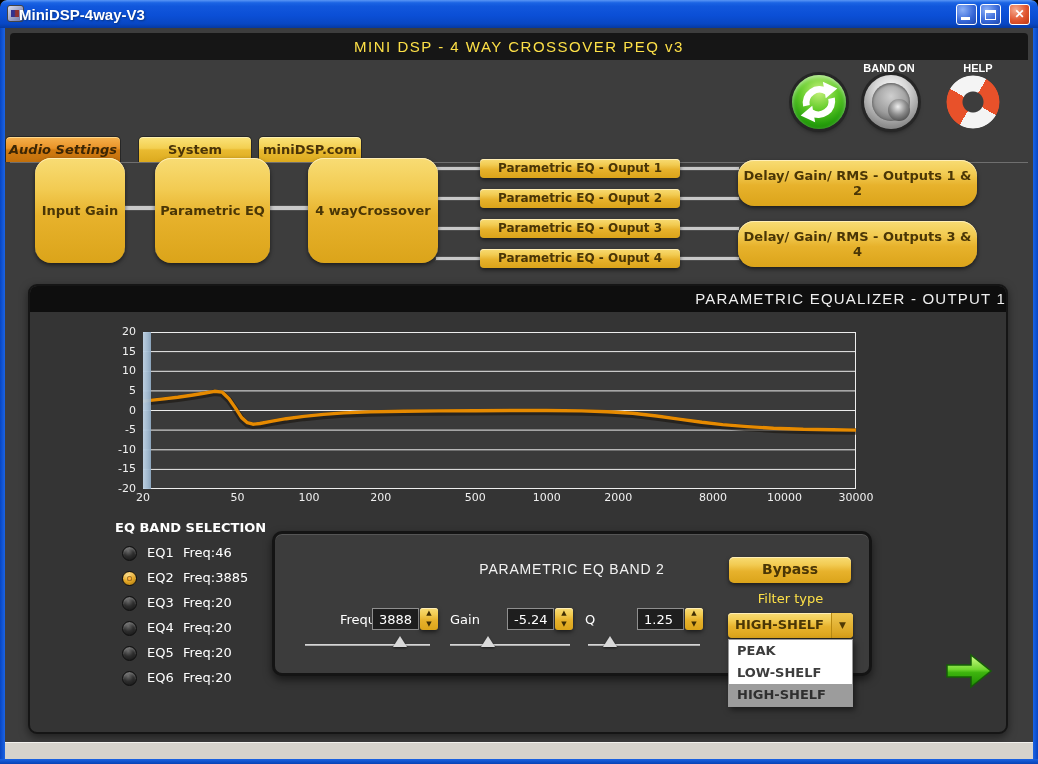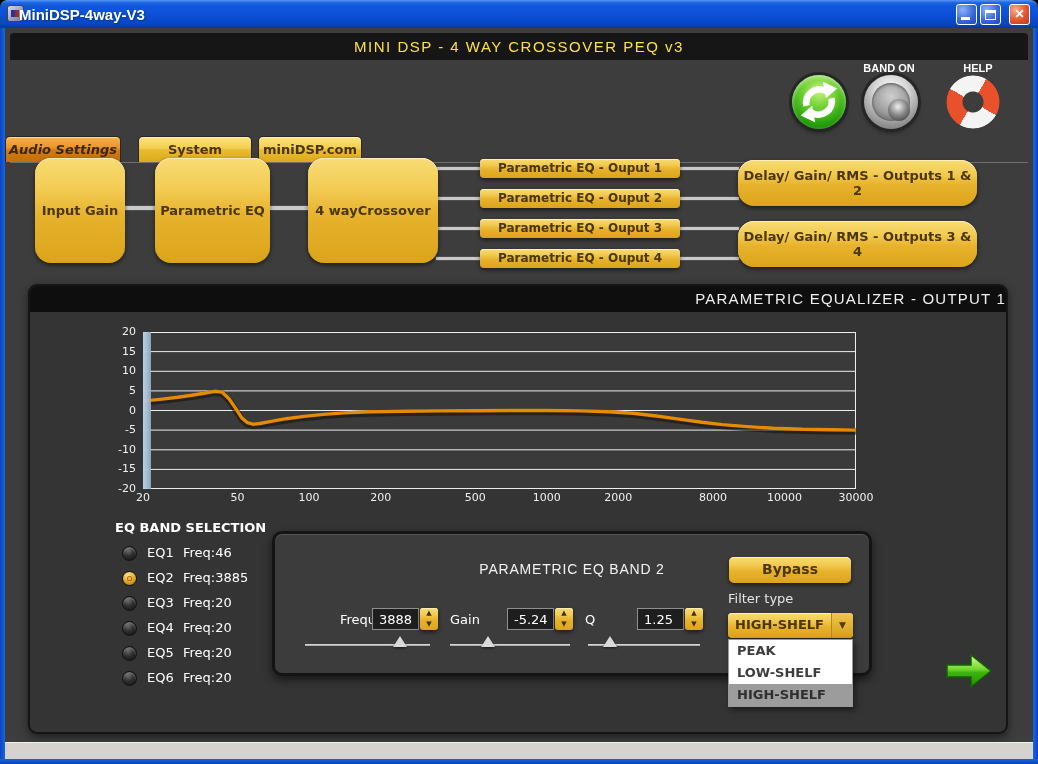--- a/index.html
+++ b/index.html
@@ -84,21 +84,21 @@
     background:radial-gradient(circle at 40% 30%,#6a6a6a 0%,#2e2e2e 45%,#101010 100%);
     box-shadow:inset 0 2px 2px rgba(255,255,255,.25);}
   .radio-sel{background:radial-gradient(circle at 40% 30%,#ffe08a 0%,#e8ab28 45%,#9c6c08 100%);}
   .radio-sel:after{content:"";position:absolute;left:4px;top:4px;width:5px;height:5px;border-radius:50%;
     background:radial-gradient(circle,#ffb23e 30%,#3a2703 90%);}
 
   .band-editor{left:267px;top:503px;width:600px;height:145px;background:#3c3c3c;border:3px solid #141414;
     border-radius:10px;box-shadow:0 4px 9px rgba(0,0,0,.55),inset 0 1px 0 #555;}
   .be-title{left:267px;top:533px;width:600px;text-align:center;color:#f2f2f2;font-size:14px;letter-spacing:.8px;}
   .bypass{left:724px;top:529px;width:122px;height:26px;font-size:14px;line-height:25px;border-radius:5px;}
-  .filter-label{left:723px;top:563px;width:125px;text-align:left;color:#e5e5e5;font-size:13px;font-family:"DejaVu Sans",sans-serif;}
+  .filter-label{left:723px;top:563px;width:125px;text-align:center;color:#fde047;font-size:13px;font-family:"DejaVu Sans",sans-serif;}
   .fld-label{color:#fff;font-size:13px;top:584px;font-family:"DejaVu Sans",sans-serif;}
   .fld-input{top:580px;width:47px;height:22px;background:#1e1e1e;border:1px solid #8f8f8f;color:#fff;
     font-size:13px;font-family:"DejaVu Sans",sans-serif;padding:0 0 0 6px;}
   .spinner{top:580px;width:18px;height:22px;border-radius:3px;display:flex;flex-direction:column;}
   .spinner span{flex:1;font-size:7px;line-height:10px;color:#3f2e04;text-align:center;}
   .slider{height:16px;}
   .slider .track{position:absolute;left:0;right:0;top:8px;height:2px;background:linear-gradient(180deg,#e8e8e8,#9a9a9a);}
   .slider .thumb{position:absolute;top:0;width:0;height:0;transform:translateX(-50%);
     border-left:7px solid transparent;border-right:7px solid transparent;border-bottom:11px solid #d9d9d9;
     filter:drop-shadow(0 1px 1px rgba(0,0,0,.6));}

